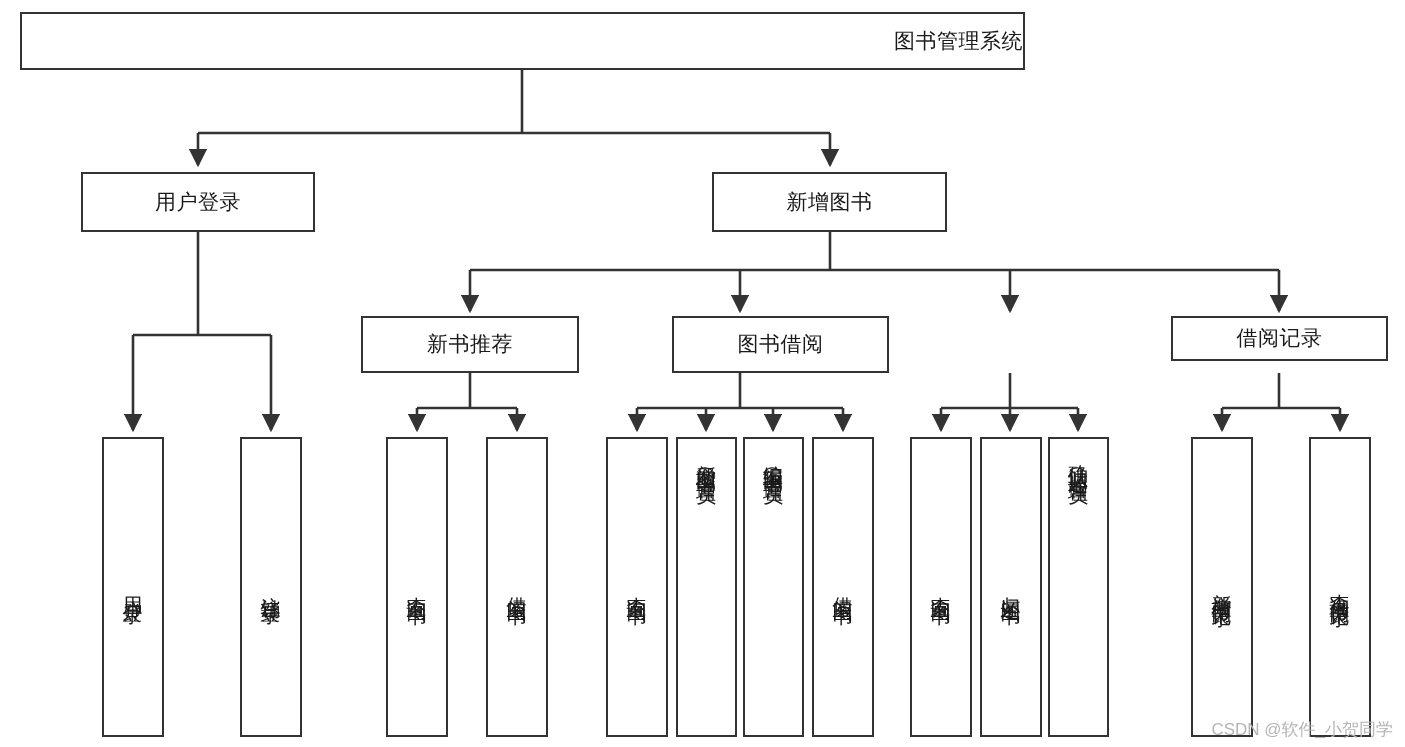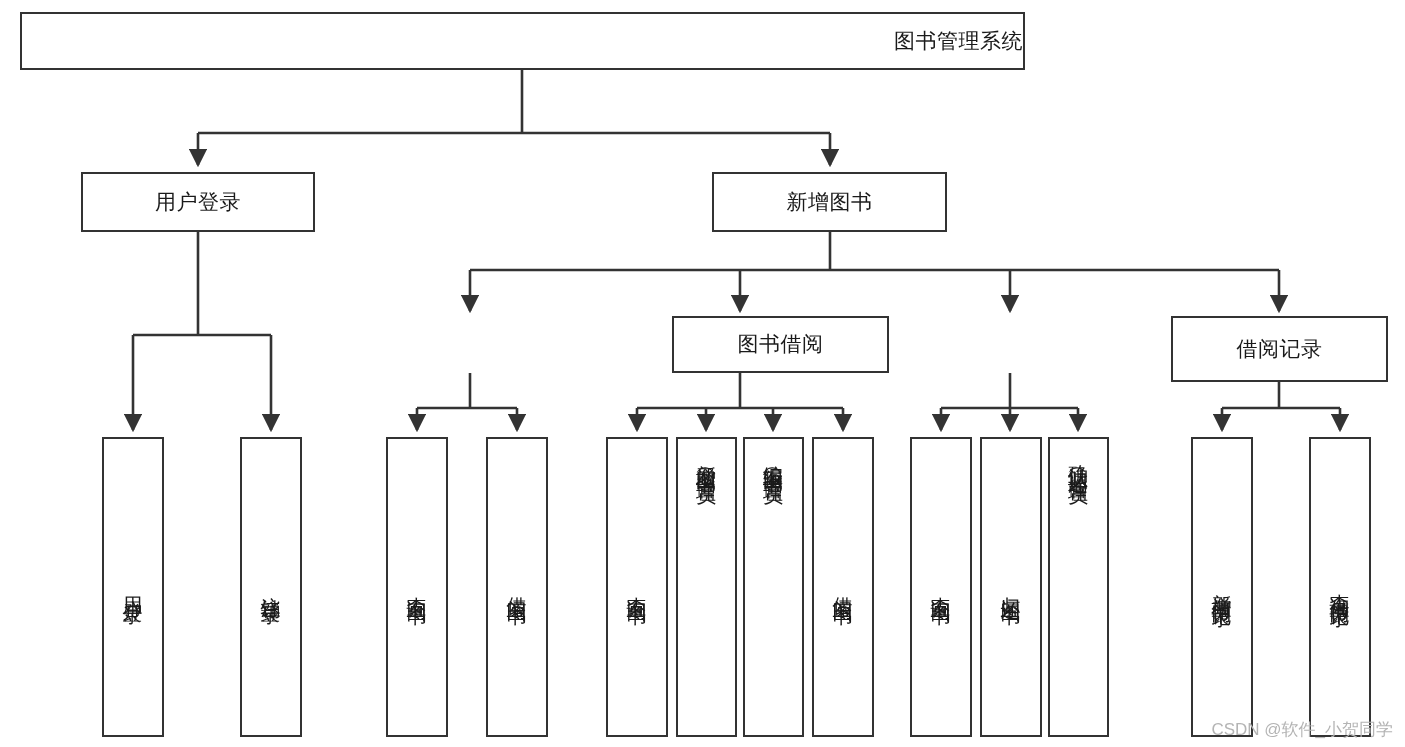--- a/index.html
+++ b/index.html
@@ -131,27 +131,30 @@
   </div>
 
   <div class="node horiz" style="left:81px; top:172px; width:234px; height:60px;">
     <span class="node-label">用户登录</span>
   </div>
 
   <div class="node horiz" style="left:712px; top:172px; width:235px; height:60px;">
     <span class="node-label">新增图书</span>
   </div>
 
+  <div class="node horiz" style="left:361px; top:316px; width:218px; height:57px;">
+    <span class="node-label">新书推荐</span>
+  </div>
 
   <div class="node horiz" style="left:632px; top:316px; width:217px; height:57px;margin-left:40px;">
     <span class="node-label">图书借阅</span>
   </div>
 
 
-  <div class="node horiz" style="left:1171px; top:316px; width:217px; height:66px;">
+  <div class="node horiz" style="left:1171px; top:316px; width:217px; height:45px;">
     <span class="node-label">借阅记录</span>
   </div>
 
   <div class="node vert centered" style="left:102px; top:437px; width:62px; height:300px;">
     <span class="node-label">用户登录</span>
   </div>
 
   <div class="node vert centered" style="left:240px; top:437px; width:62px; height:300px;">
     <span class="node-label">注销登录</span>
   </div>

